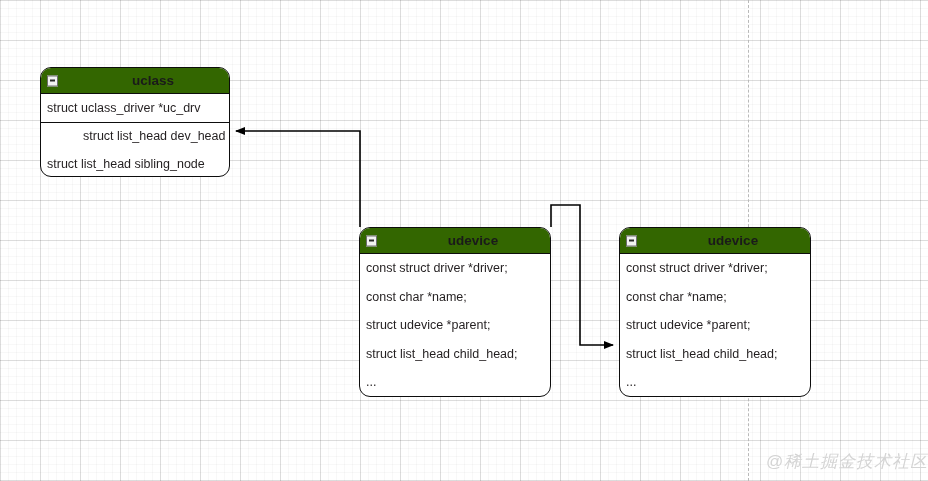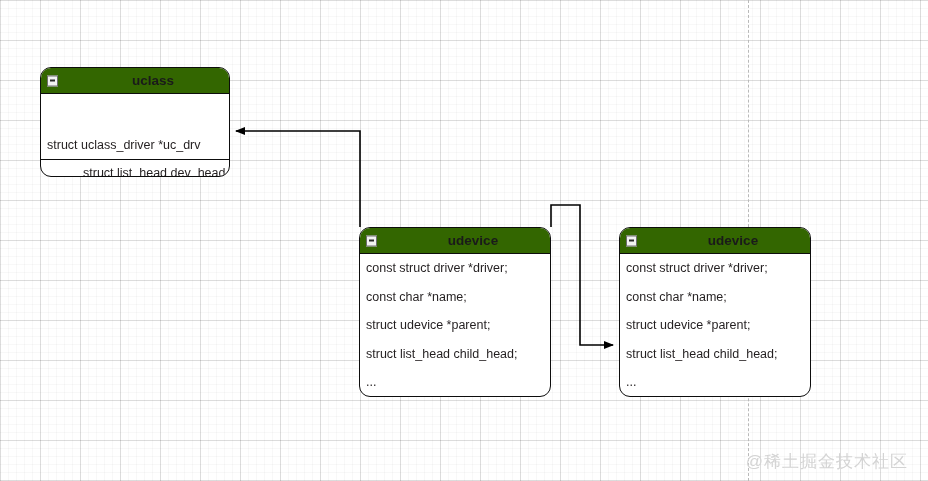--- a/index.html
+++ b/index.html
@@ -100,42 +100,44 @@
     left: 0;
     top: 0;
     width: 928px;
     height: 481px;
     pointer-events: none;
   }
 
   
   .watermark {
     position: absolute;
-    right: 20px;
+    right: 0;
     bottom: 8px;
     font-size: 17px;
     color: #d4d4d4;
     letter-spacing: 1px;
     user-select: none;
     white-space: nowrap;
+    font-style: italic;
   }
 </style>
 </head>
 <body>
 
 <div id="canvas">
 
   <div class="guide-dashed" style="left:748px;"></div>
 
   <div id="boxes">
       <div class="uml-box" style="left: 40px; top: 67px; width: 190px; height: 110px;">
         <div class="uml-header" style="background: rgb(51, 102, 0); color: rgb(26, 26, 26);"><span class="collapse-icon"></span><span>uclass</span></div>
         <div class="uml-body">
-          <div class="uml-row sep" style="height: 27.6667px; margin-top: 37px;">struct uclass_driver *uc_drv</div>
+          <div class="uml-row sep" style="height: 27.6667px;">struct uclass_driver *uc_drv</div>
           <div class="uml-row" style="height: 27.6667px; margin-left: 36px;">struct list_head dev_head</div>
+          <div class="uml-row" style="height: 27.6667px;">struct list_head sibling_node</div>
         </div>
       </div>
       <div class="uml-box" style="left: 359px; top: 227px; width: 192px; height: 170px;">
         <div class="uml-header" style="background: rgb(51, 102, 0); color: rgb(26, 26, 26);"><span class="collapse-icon"></span><span>udevice</span></div>
         <div class="uml-body">
           <div class="uml-row" style="height: 28.6px;">const struct driver *driver;</div>
           <div class="uml-row" style="height: 28.6px;">const char *name;</div>
           <div class="uml-row" style="height: 28.6px;">struct udevice *parent;</div>
           <div class="uml-row" style="height: 28.6px;">struct list_head child_head;</div>
           <div class="uml-row" style="height: 28.6px;">...</div>

